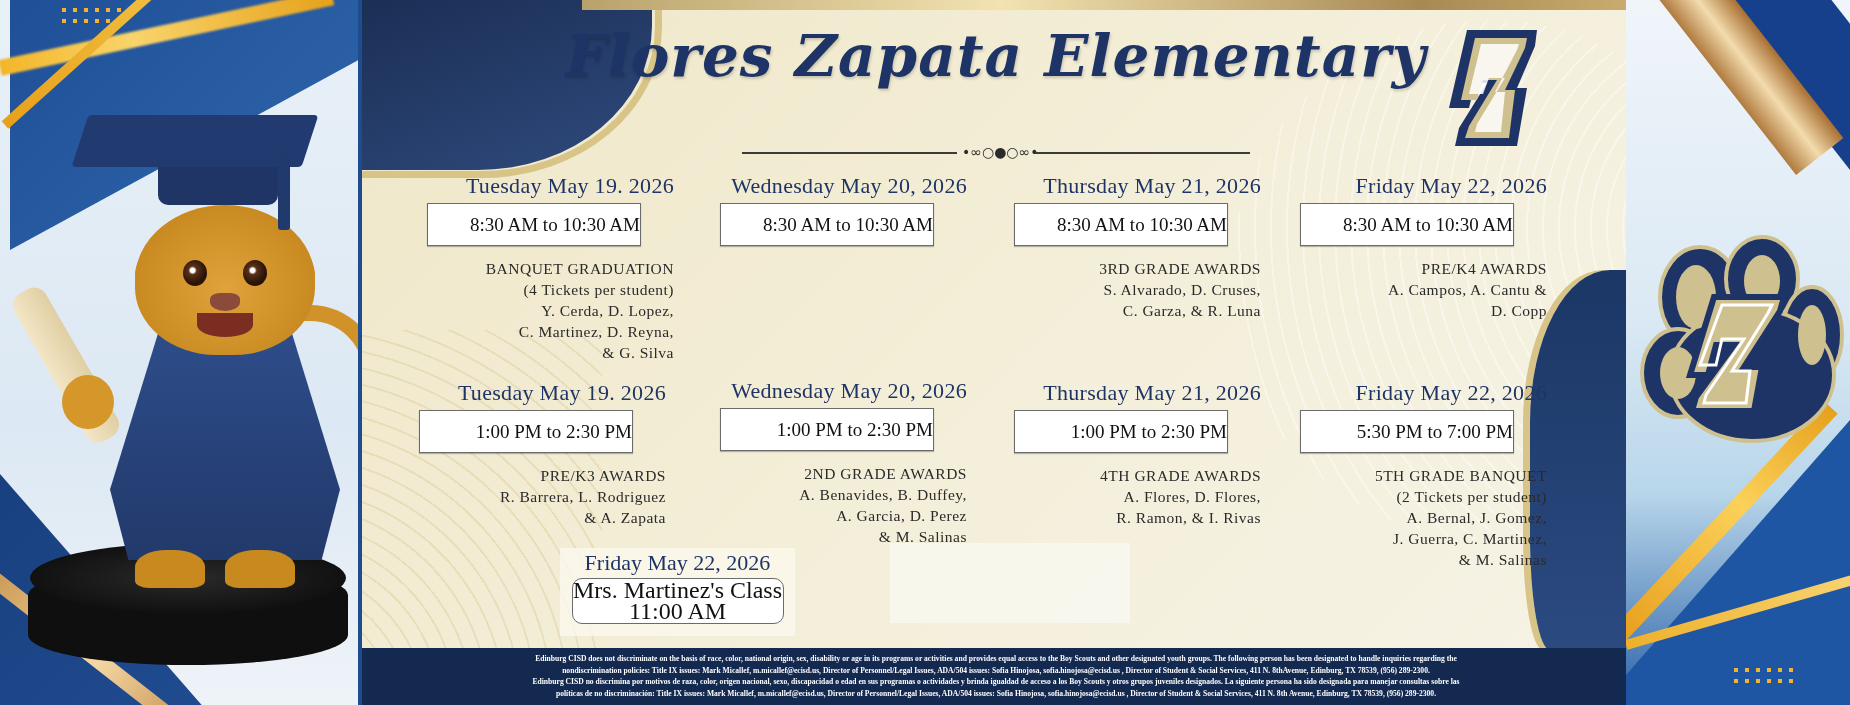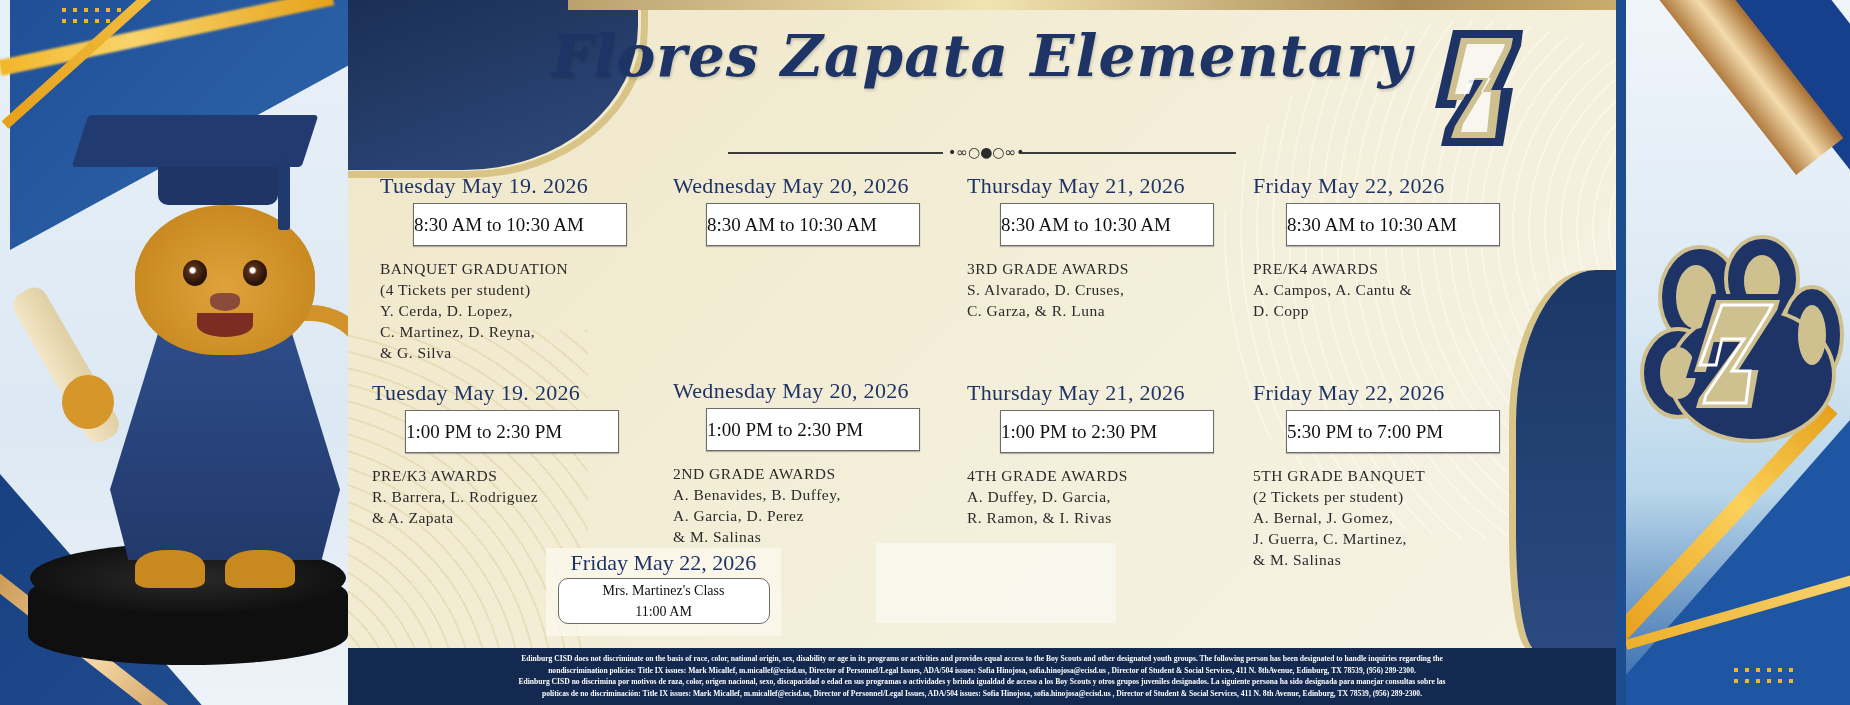--- a/index.html
+++ b/index.html
@@ -76,21 +76,21 @@
     transform: rotate(-30deg);
   }
   .paw-hand { position: absolute; left: 22px; top: 280px; width: 52px; height: 54px; background: #d5962a; border-radius: 50%; }
   .tail {
     position: absolute; left: 250px; top: 210px; width: 90px; height: 200px;
     border: 16px solid #d2922a; border-left: none; border-bottom: none; border-radius: 0 70px 0 0;
   }
 
   
   .center {
-    position: absolute; left: 348px; top: 0; width: 1268px; height: 705px;
+    position: absolute; left: 362px; top: 0; width: 1268px; height: 705px;
     background: linear-gradient(135deg, #efe7c8 0%, #f4efda 55%, #f6f3e6 100%);
     overflow: hidden;
   }
   .gold-top-rule { position: absolute; left: 220px; top: 0; width: 1048px; height: 10px;
     background: linear-gradient(90deg, #b9a16c, #f2e3b0 40%, #a88953 80%, #c9ac6f); }
   .wave-top-left {
     position: absolute; left: 0; top: 0; width: 290px; height: 170px;
     background: linear-gradient(160deg, #1b2f55, #2f4a7d);
     border-bottom-right-radius: 60% 85%;
   }
@@ -120,42 +120,42 @@
     font-family: "Liberation Serif", serif; font-size: 26px; color: #1f3466; letter-spacing: 1px;
   }
   .divider { position: absolute; left: 380px; top: 147px; width: 508px; height: 12px; }
   .divider .line { position: absolute; top: 5px; height: 2px; background: #3b3b3b; width: 215px; }
   .divider .ornament { position: absolute; left: 220px; top: -3px; width: 68px; text-align: center;
     font-size: 14px; color: #2b2b2b; line-height: 16px; font-family: "DejaVu Sans", sans-serif; }
 
   .fz-logo { position: absolute; left: 1085px; top: 28px; width: 95px; height: 118px; }
 
   
-  .event { position: absolute; width: 280px; text-align: left; }
+  .event { position: absolute; width: 280px; text-align: right; }
   .event .date {
     font-family: "Liberation Serif", serif; font-size: 22px; color: #1f3466; white-space: nowrap;
     letter-spacing: 0.3px;
   }
   .event .time {
     margin: 4px auto 0; width: 214px; height: 43px; line-height: 41px;
     background: #ffffff; border: 1.5px solid #6b6b6b; border-radius: 0;
     font-family: "Liberation Serif", serif; font-size: 19px; color: #111; box-shadow: 0 1px 1px rgba(0,0,0,0.25);
   }
   .event .desc { margin-top: 12px; font-family: "Liberation Serif", serif; font-size: 15.5px; color: #2a2a2a; line-height: 21px; letter-spacing: 0.5px; }
   .event .desc div { white-space: nowrap; }
 
   .special {
     position: absolute; left: 198px; top: 548px; width: 235px; height: 88px;
     background: rgba(250,247,235,0.85);
   }
   .special .date { font-family: "Liberation Serif", serif; font-size: 22px; color: #1f3466; text-align: center; margin-top: 2px; }
   .special .box {
     margin: 2px auto 0; width: 212px; height: 46px;
     background: #fff; border: 1.5px solid #6b6b6b; border-radius: 10px; text-align: center;
-    font-family: "Liberation Serif", serif; font-size: 14px; color: #111; line-height: 21px; padding-top: 1px;
+    font-family: "Liberation Serif", serif; font-size: 24px; color: #111; line-height: 21px; padding-top: 1px;
   }
   .blank-box { position: absolute; left: 528px; top: 543px; width: 240px; height: 80px; background: rgba(250,249,242,0.75); }
 
   
   .footer {
     position: absolute; left: 0; bottom: 0; width: 100%; height: 57px; background: #13294f;
     color: #ffffff; text-align: center; font-family: "Liberation Serif", serif; font-weight: bold;
     font-size: 7.6px; line-height: 11.5px; padding-top: 5px;
   }
   .footer div { white-space: nowrap; overflow: hidden; }
@@ -297,21 +297,21 @@
       <div>A. Benavides, B. Duffey,</div>
       <div>A. Garcia, D. Perez</div>
       <div>&amp; M. Salinas</div>
     </div>
   </div>
   <div class="event" style="left:619px;top:380px;">
     <div class="date">Thursday May 21, 2026</div>
     <div class="time">1:00 PM to 2:30 PM</div>
     <div class="desc">
       <div>4TH GRADE AWARDS</div>
-      <div>A. Duffey, D. Garcia,</div>
+      <div>A. Flores, D. Flores,</div>
       <div>R. Ramon, &amp; I. Rivas</div>
     </div>
   </div>
   <div class="event" style="left:905px;top:380px;">
     <div class="date">Friday May 22, 2026</div>
     <div class="time">5:30 PM to 7:00 PM</div>
     <div class="desc">
       <div>5TH GRADE BANQUET</div>
       <div>(2 Tickets per student)</div>
       <div>A. Bernal, J. Gomez,</div>

